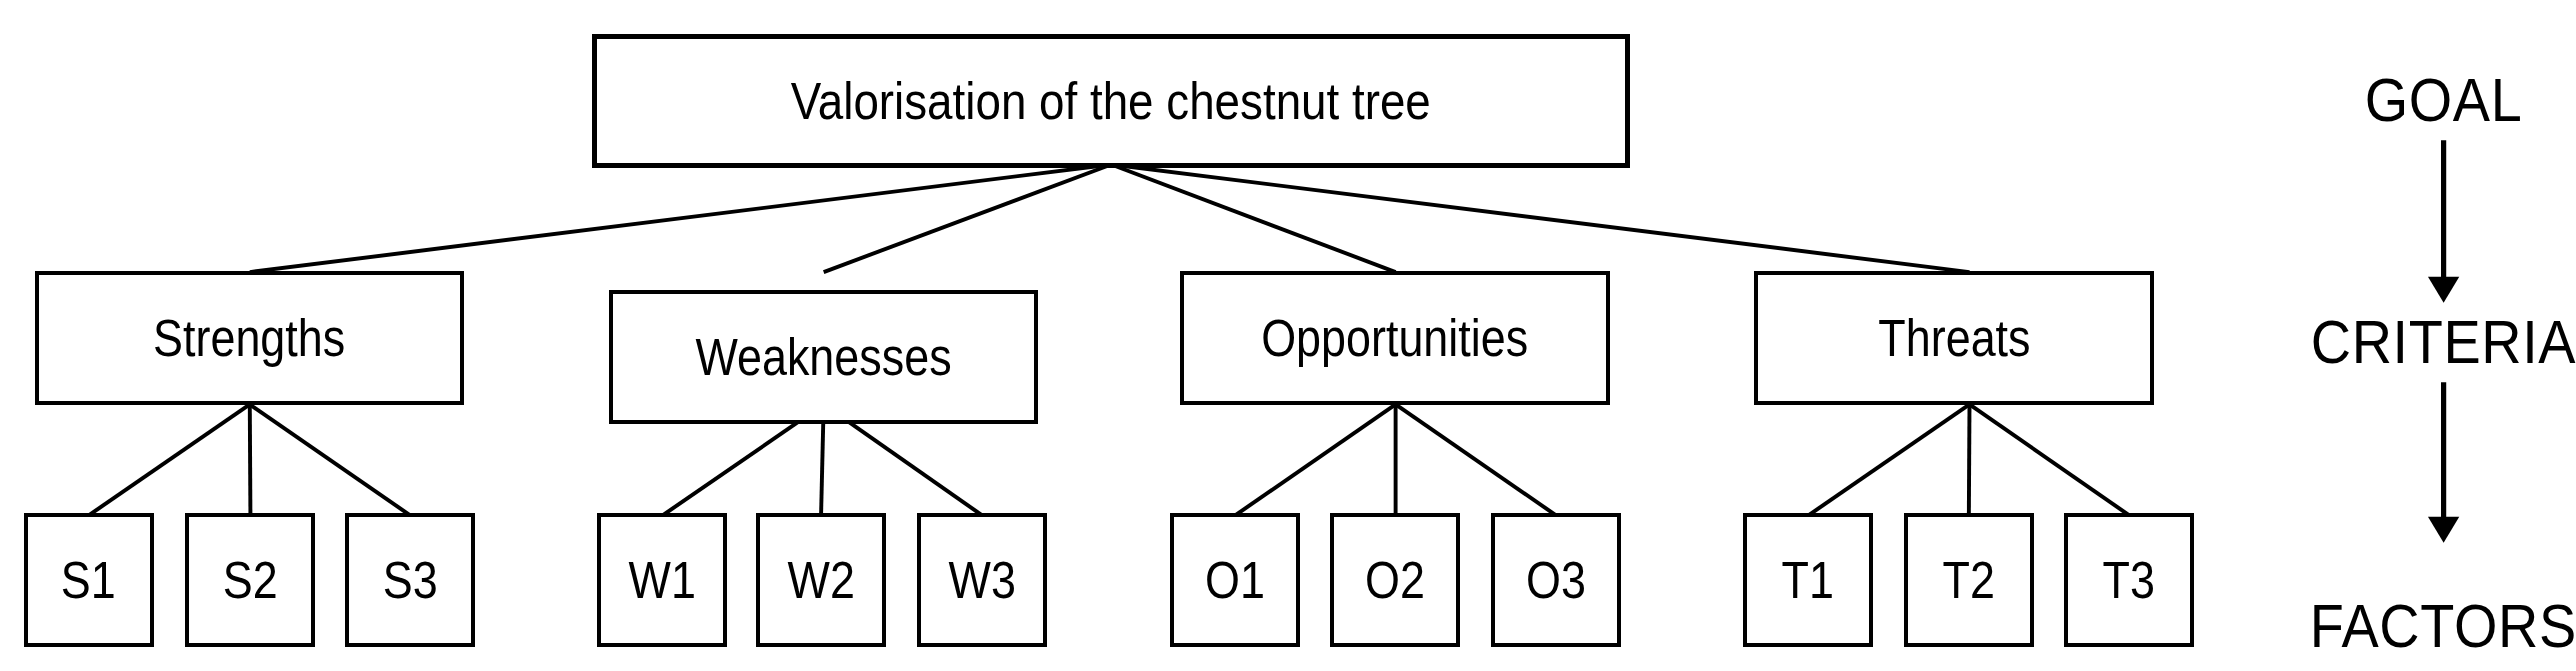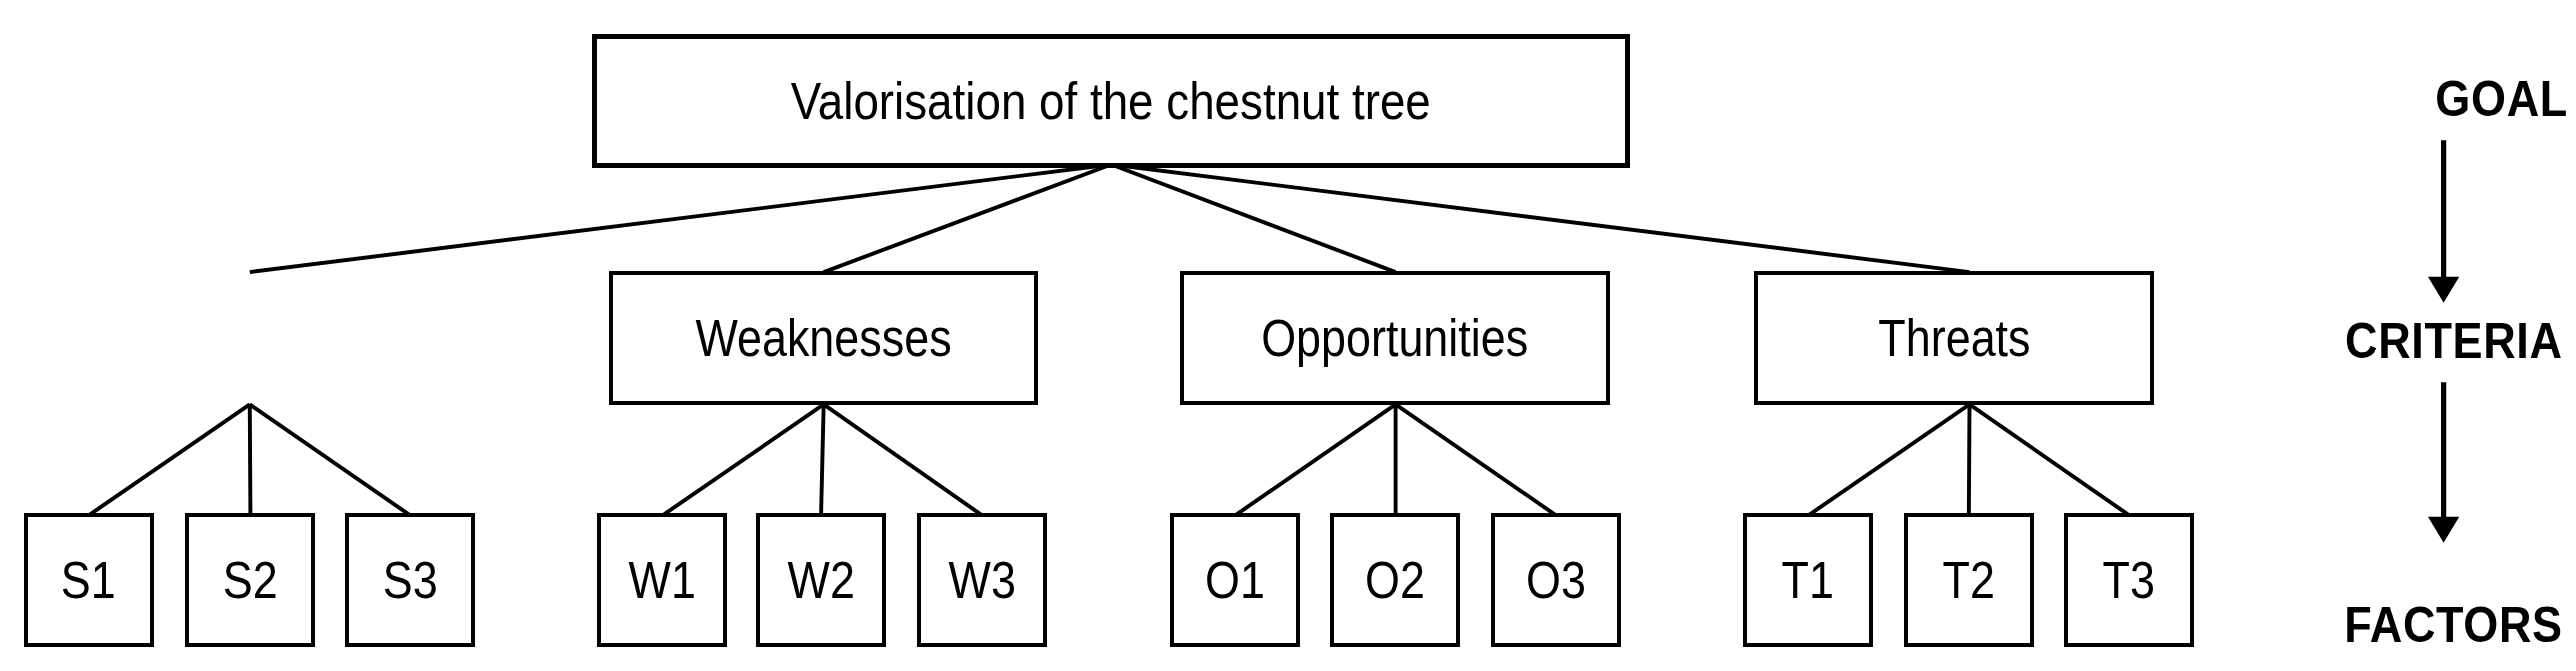--- a/index.html
+++ b/index.html
@@ -45,44 +45,43 @@
     height: 134px;
     border-width: 5.9px;
     font-size: 52px;
   }
   .crit {
     top: 271px;
     height: 134px;
     font-size: 51px;
   }
   .crit-strengths     { left: 35px;   width: 429px; }
-  .crit-weaknesses    { left: 609px;  width: 429px; }
+  .crit-weaknesses    { left: 609px;  width: 429px; margin-top: 19px; }
   .crit-opportunities { left: 1180px; width: 430px; }
   .crit-threats       { left: 1754px; width: 400px; }
   .factor {
     top: 513px;
     width: 130px;
     height: 134px;
     font-size: 51px;
   }
   .f-s1 { left: 23.5px; }   .f-s2 { left: 185px; }  .f-s3 { left: 345px; }
   .f-w1 { left: 597px; }  .f-w2 { left: 756px; } .f-w3 { left: 917px; }
   .f-o1 { left: 1170px; } .f-o2 { left: 1330px; } .f-o3 { left: 1491px; }
   .f-t1 { left: 1743px; } .f-t2 { left: 1904px; } .f-t3 { left: 2064px; }
   .lvl {
     position: absolute;
     left: 2312px;
     width: 263px;
     height: 60px;
     display: flex;
     align-items: center;
-    justify-content: flex-end;
-    font-size: 50px;
+    justify-content: center;
+    font-size: 62px;
     letter-spacing: 0.7px;
-    font-weight: bold;
   }
   .lvl span {
     display: inline-block;
     white-space: nowrap;
     transform: scaleX(0.9);
   }
   .lvl-goal     { top: 69px; }
   .lvl-criteria { top: 311px; }
   .lvl-factors  { top: 550px; margin-top: 45px; }
 </style>
@@ -132,20 +131,23 @@
     <g>
       <line x1="3747" y1="586" x2="3747" y2="796" stroke-width="8"></line>
       <polygon points="3723,792 3771,792 3747,832" fill="#000000" stroke="none"></polygon>
     </g>
   </svg>
 
   <div class="node goal">
     <span>Valorisation of the chestnut tree</span>
   </div>
 
+  <div class="node crit crit-strengths">
+    <span>Strengths</span>
+  </div>
   <div class="node crit crit-weaknesses">
     <span>Weaknesses</span>
   </div>
   <div class="node crit crit-opportunities">
     <span>Opportunities</span>
   </div>
   <div class="node crit crit-threats">
     <span>Threats</span>
   </div>
 

